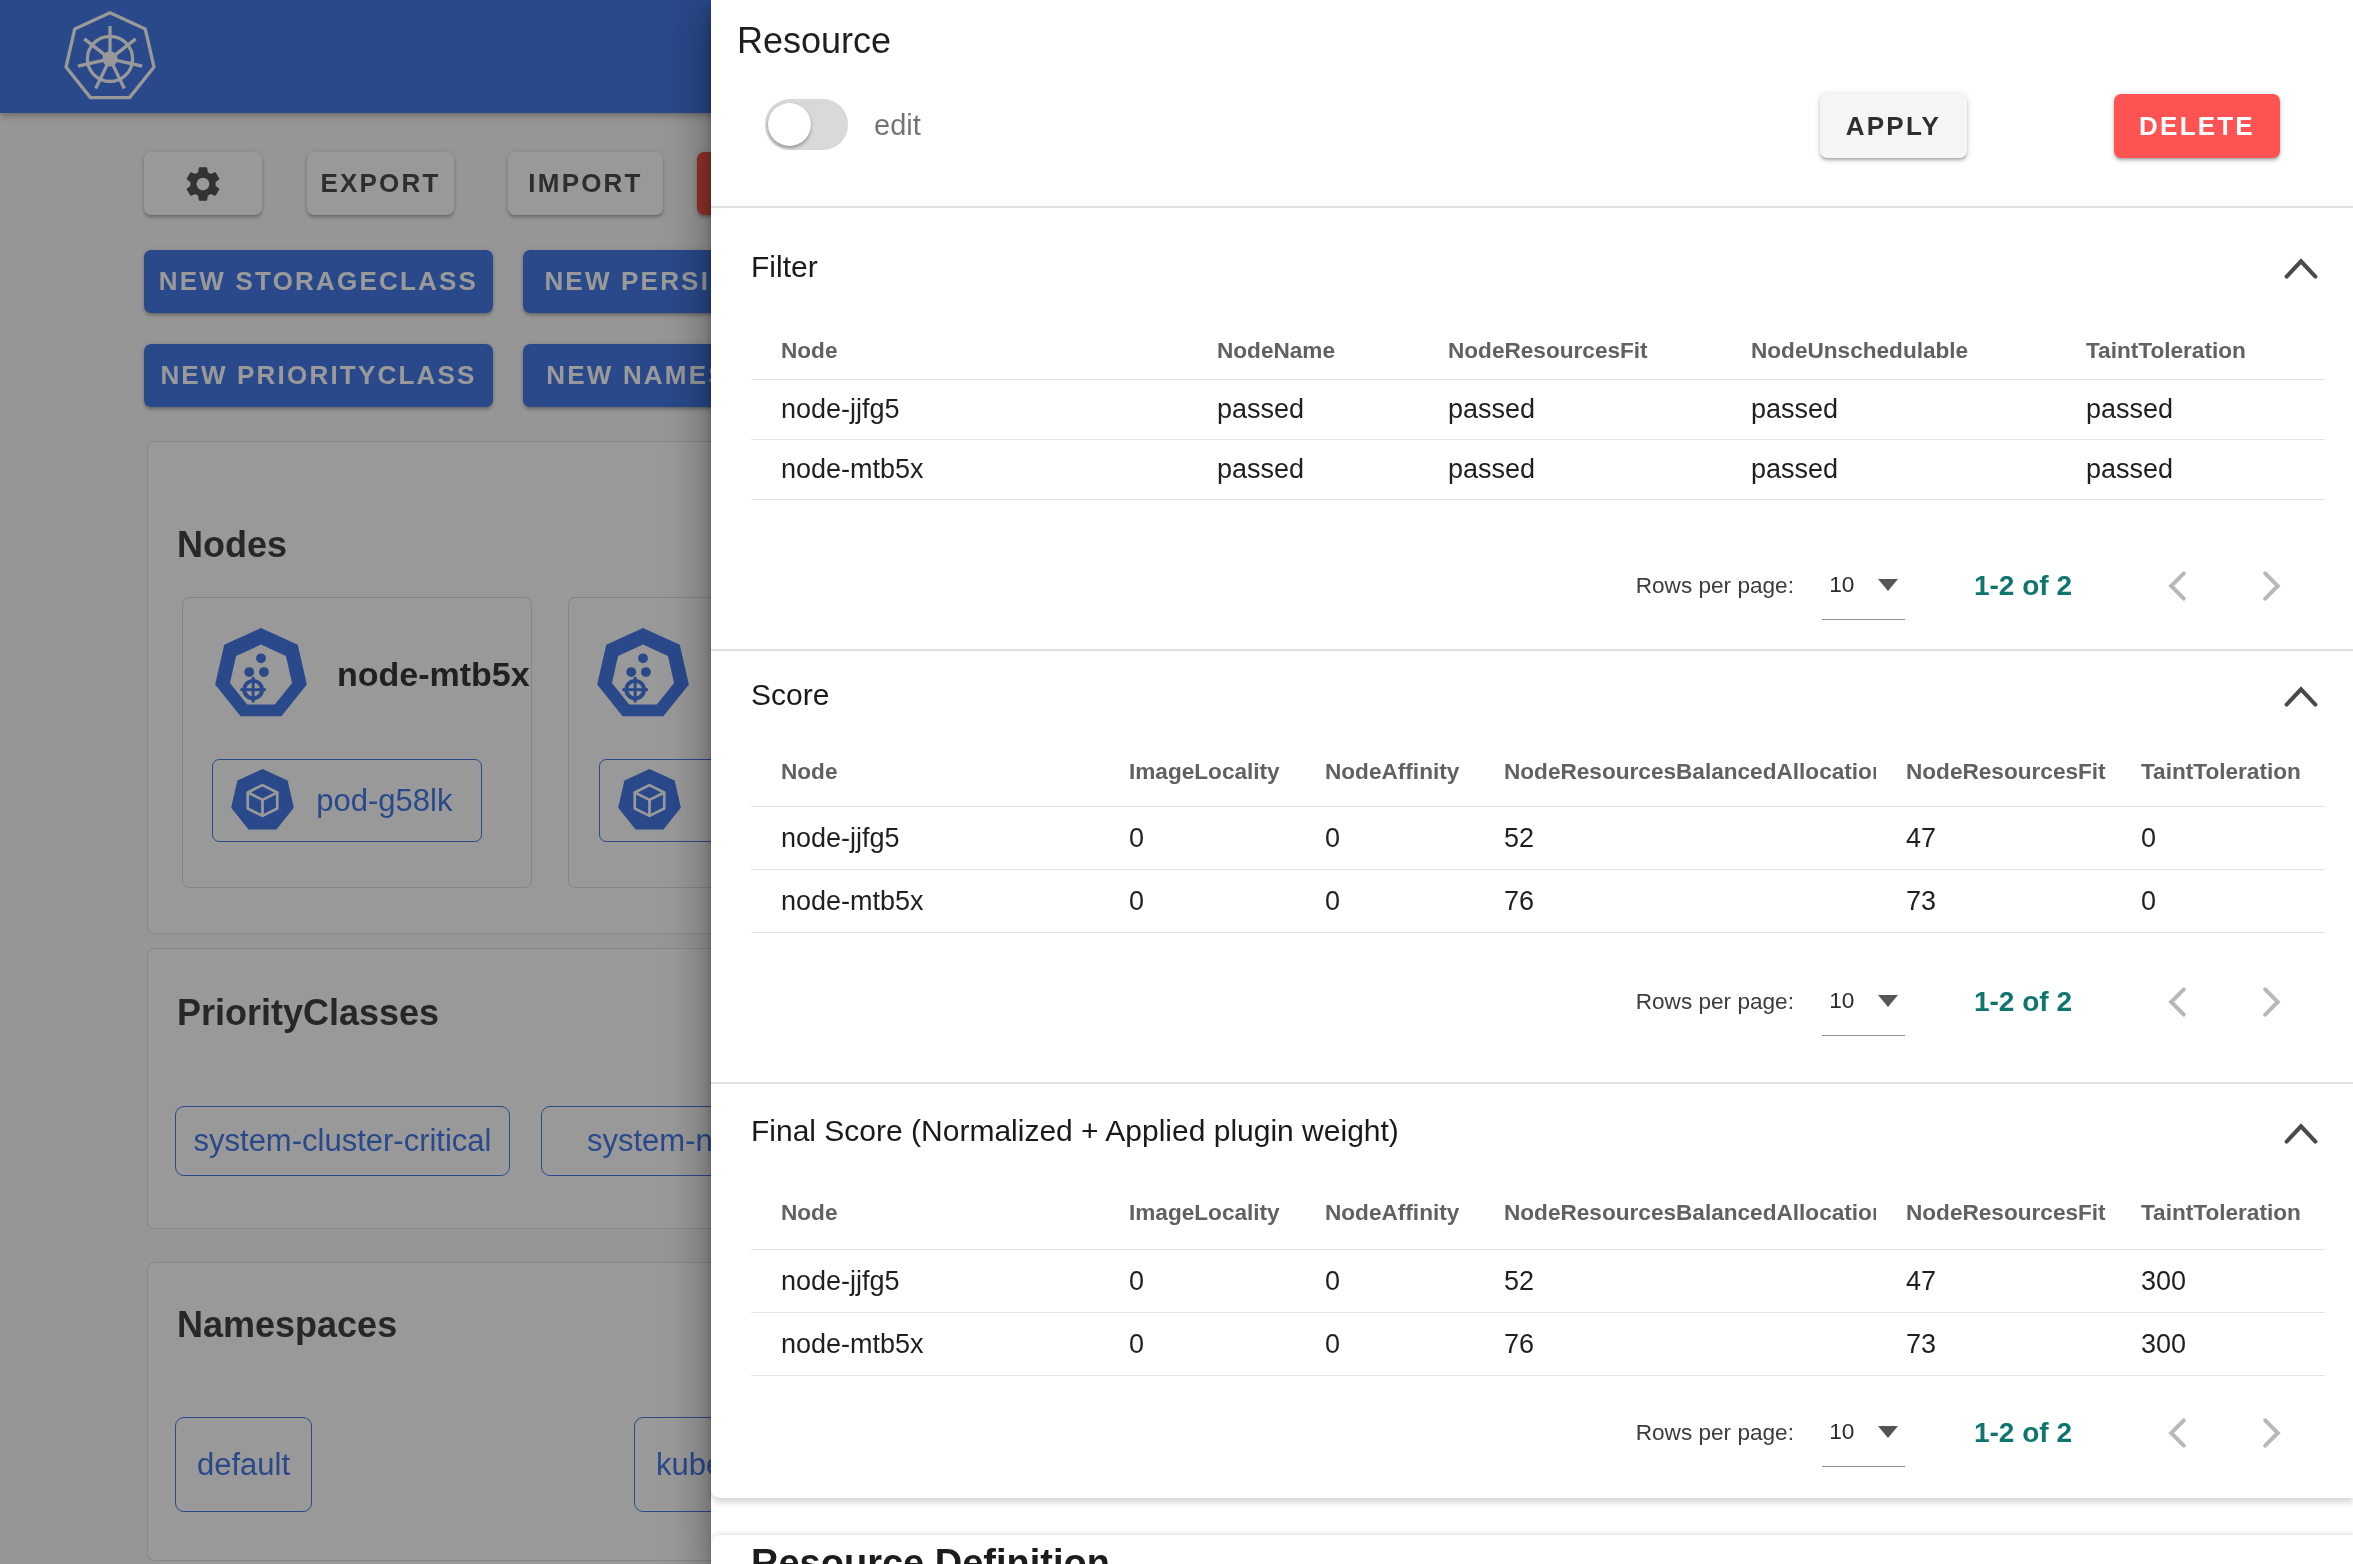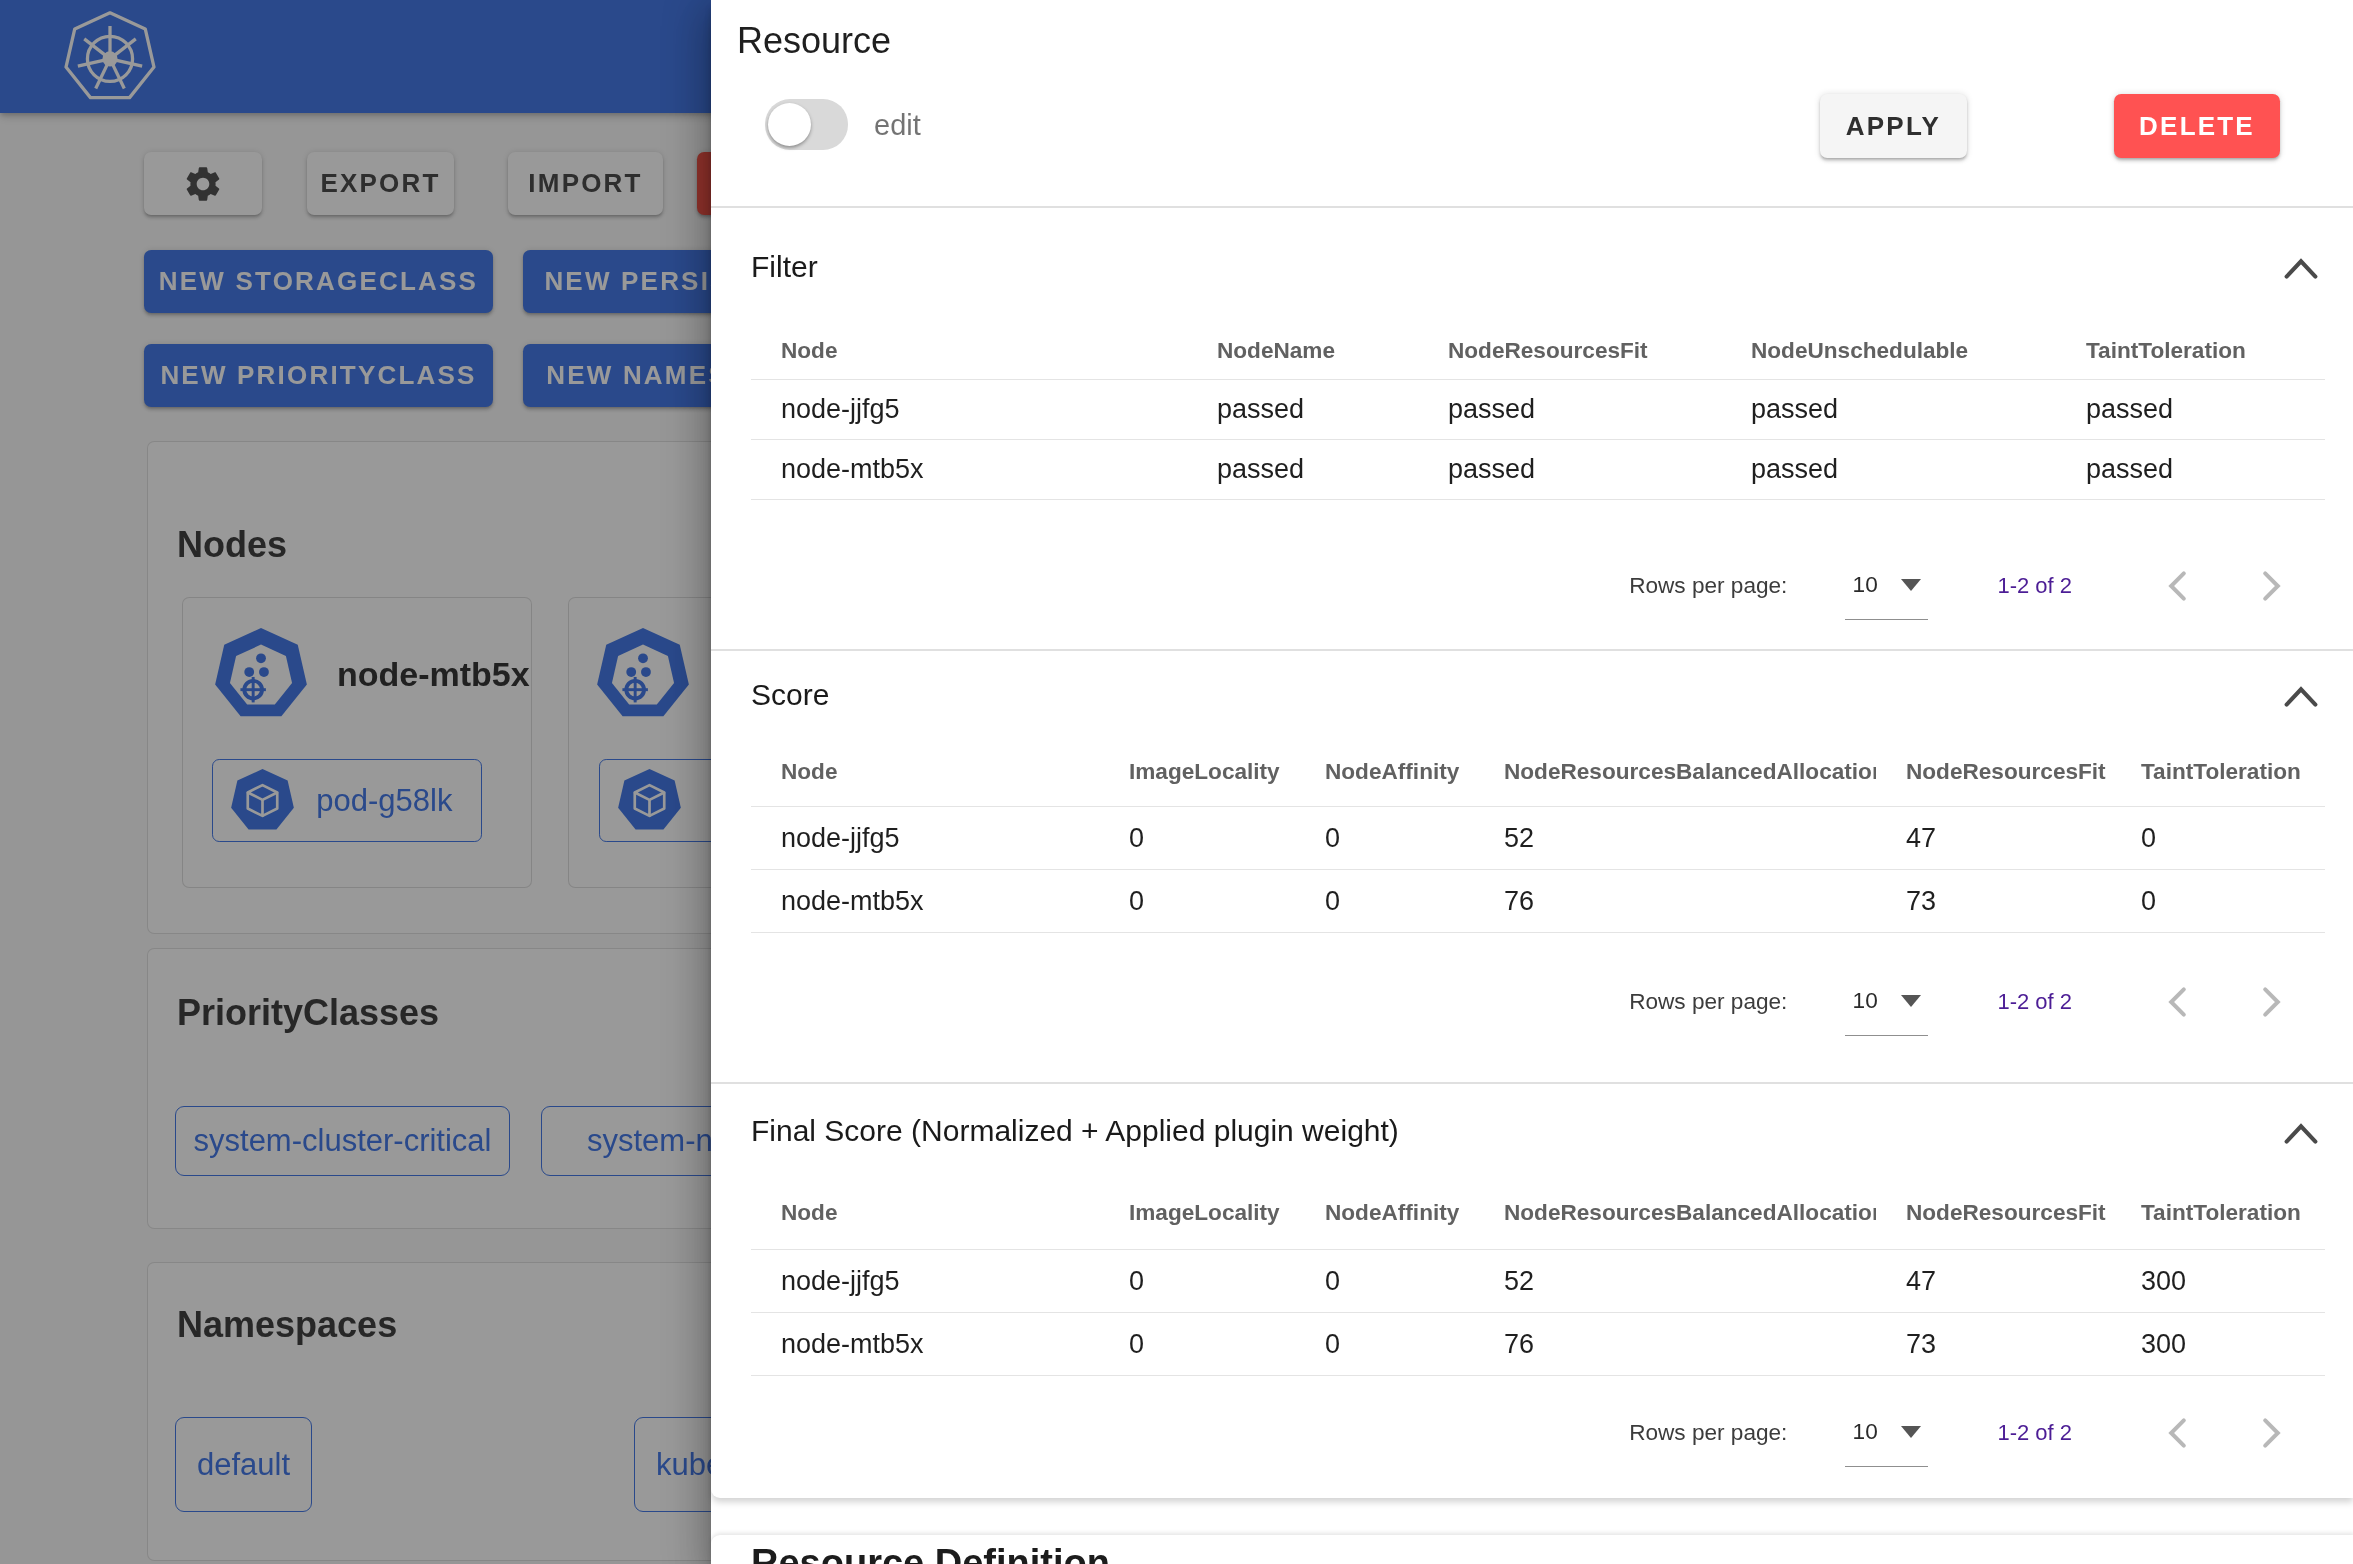--- a/index.html
+++ b/index.html
@@ -99,25 +99,25 @@
   .t2 .trow.head{height:74px;}
   .trow.body{height:63px;}
   .t0 .trow.body{height:60px;}
   .tcell{padding-left:30px;font-size:27px;color:#1f1f1f;white-space:nowrap;overflow:hidden;}
   .trow.head .tcell{font-size:22.6px;font-weight:700;color:#616161;}
 
   .pag{position:absolute;left:40px;width:1574px;height:69px;display:flex;align-items:center;justify-content:flex-end;
     padding-right:36px;box-sizing:border-box;}
   .p0{top:551px;} .p1{top:967px;} .p2{top:1398px;}
   .pag .plbl{font-size:22.6px;color:#3c3c3c;}
-  .pag .psel{height:67px;display:flex;align-items:center;border-bottom:1.8px solid #8f8f8f;margin-left:58px;
+  .pag .psel{height:67px;display:flex;align-items:center;border-bottom:1.8px solid #8f8f8f;margin-left:28px;
     padding:0 7.2px;cursor:pointer;}
   .pag .pval{font-size:22.6px;color:#2a2a2a;}
   .caret{width:0;height:0;border-left:10px solid transparent;border-right:10px solid transparent;border-top:12.7px solid #555;margin-left:23.5px;}
-  .pag .prange{font-size:22px;color:#4c1d95;margin-left:69px;}
+  .pag .prange{font-size:28px;color:#0f766e;margin-left:69px;font-weight:bold;}
   .pag .pnav{background:none;border:none;padding:0;cursor:default;margin-left:58px;width:36px;height:36px;}
   .pag .pnav:first-of-type{margin-left:87px;}
 </style>
 </head>
 <body>
 
 <div class="appbar">
   <svg class="logo" viewBox="0 0 100 100">
     <polygon points="50,3 87.5,20.1 96.8,60.7 70.8,93.2 29.2,93.2 3.2,60.7 12.5,20.1" fill="none" stroke="#ffffff" stroke-width="3.5" stroke-linejoin="round"></polygon>
     <g stroke="#ffffff" stroke-width="3.5">

